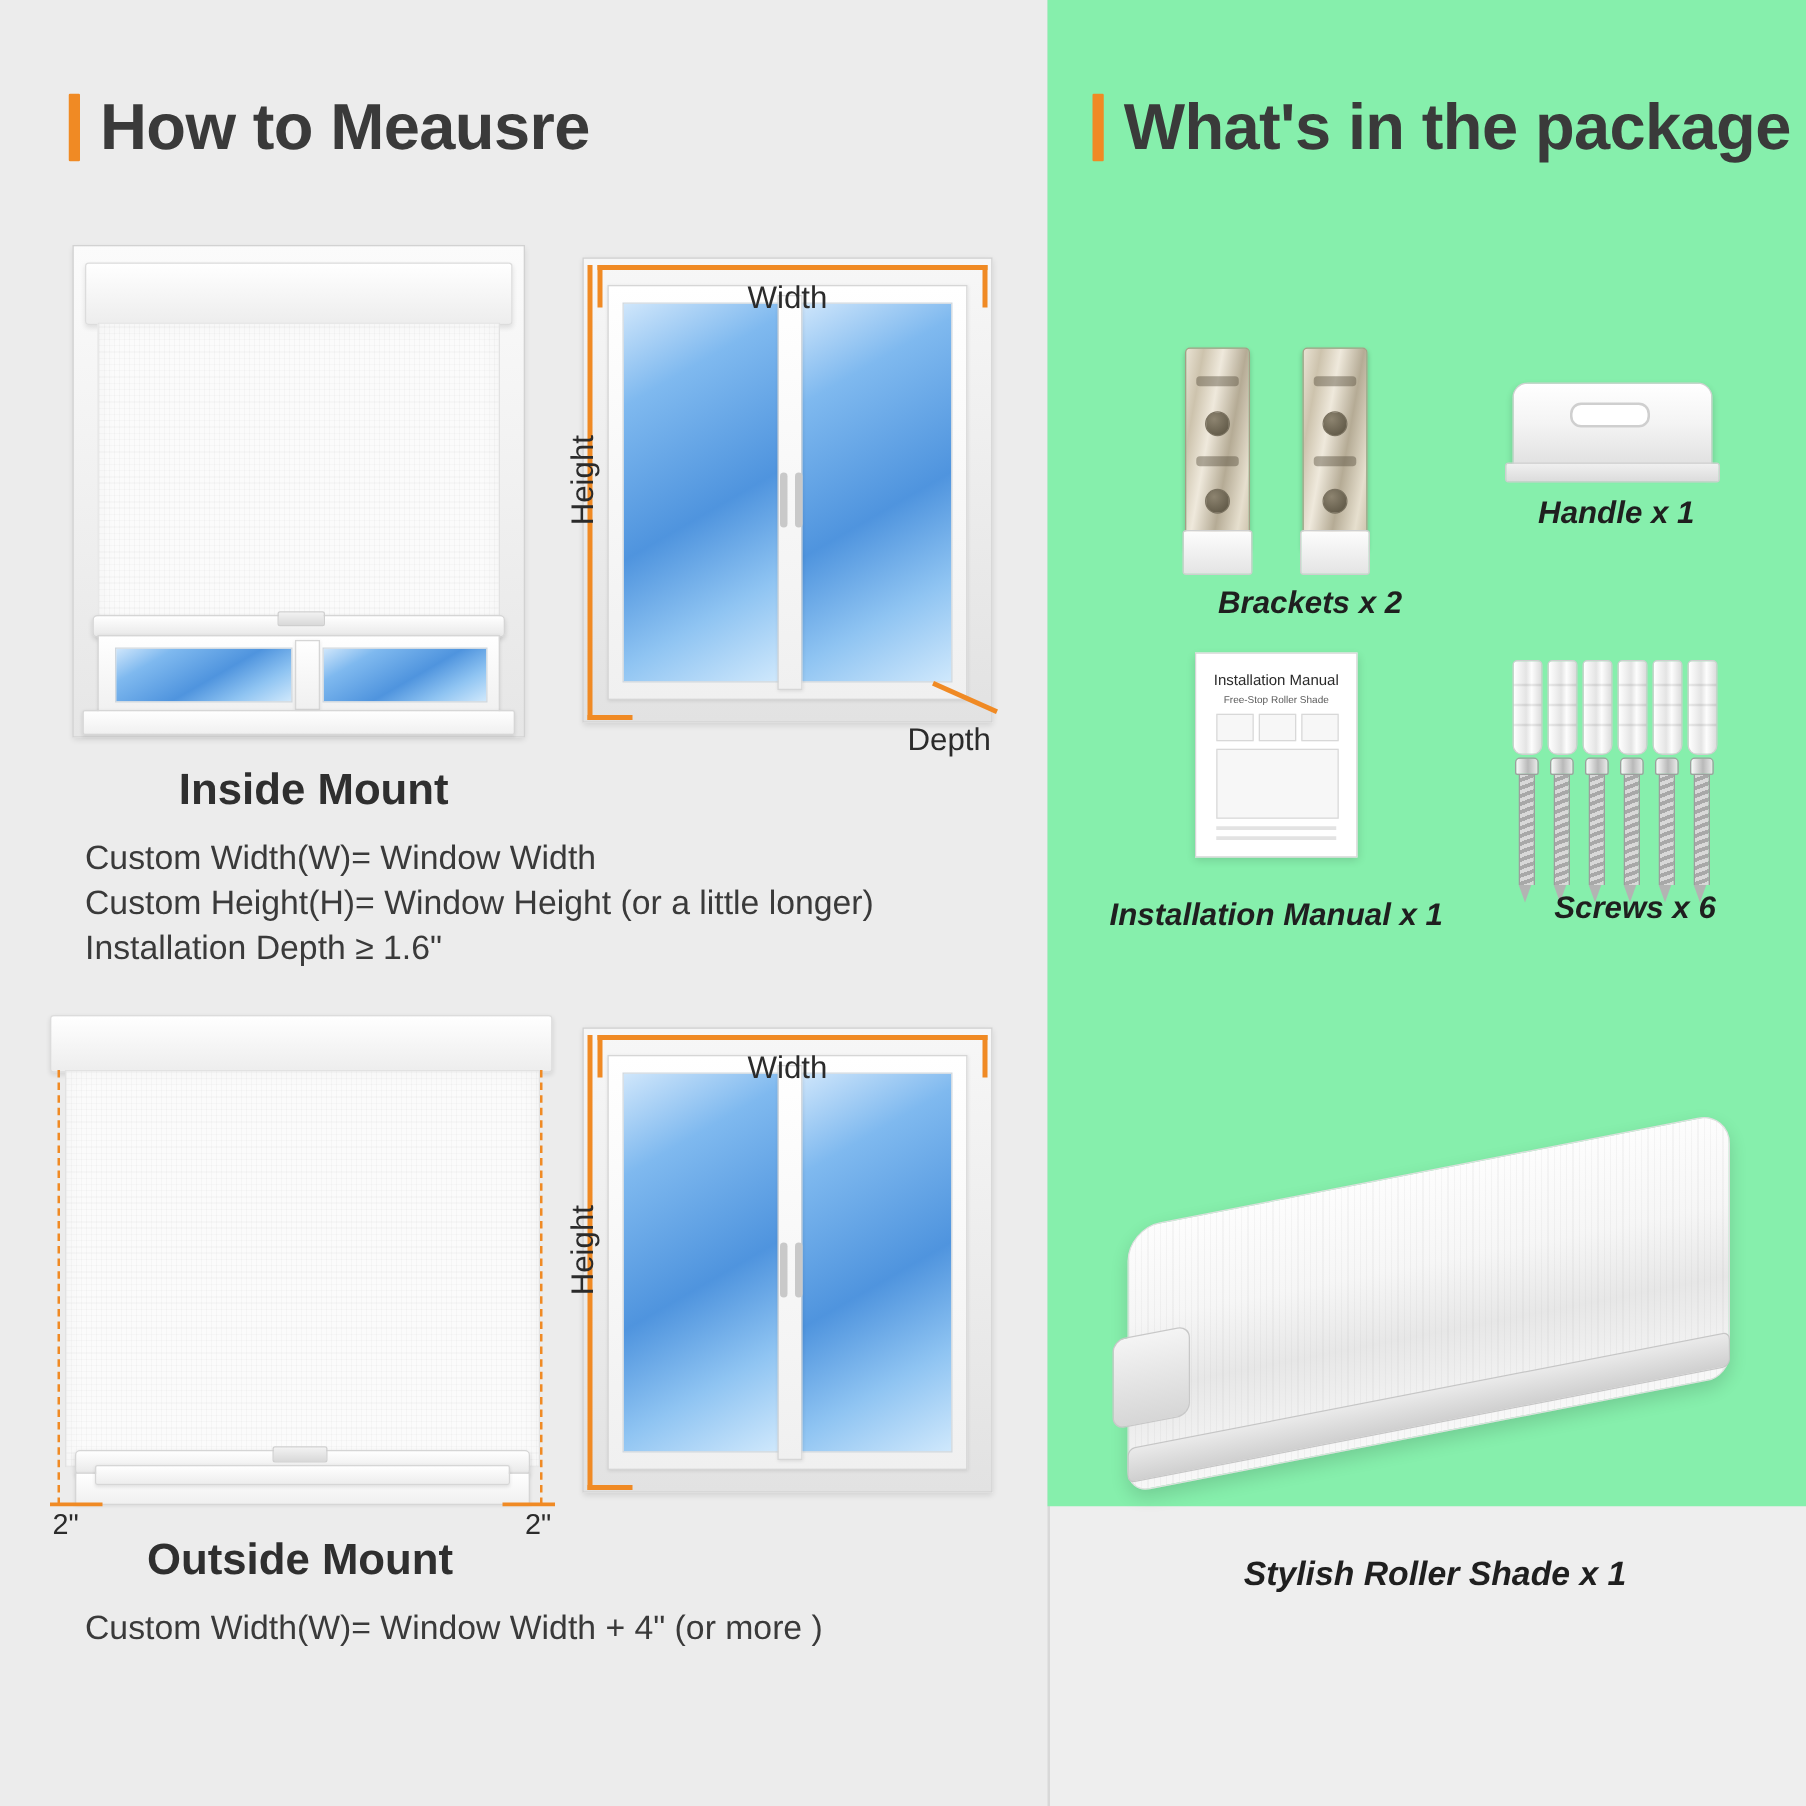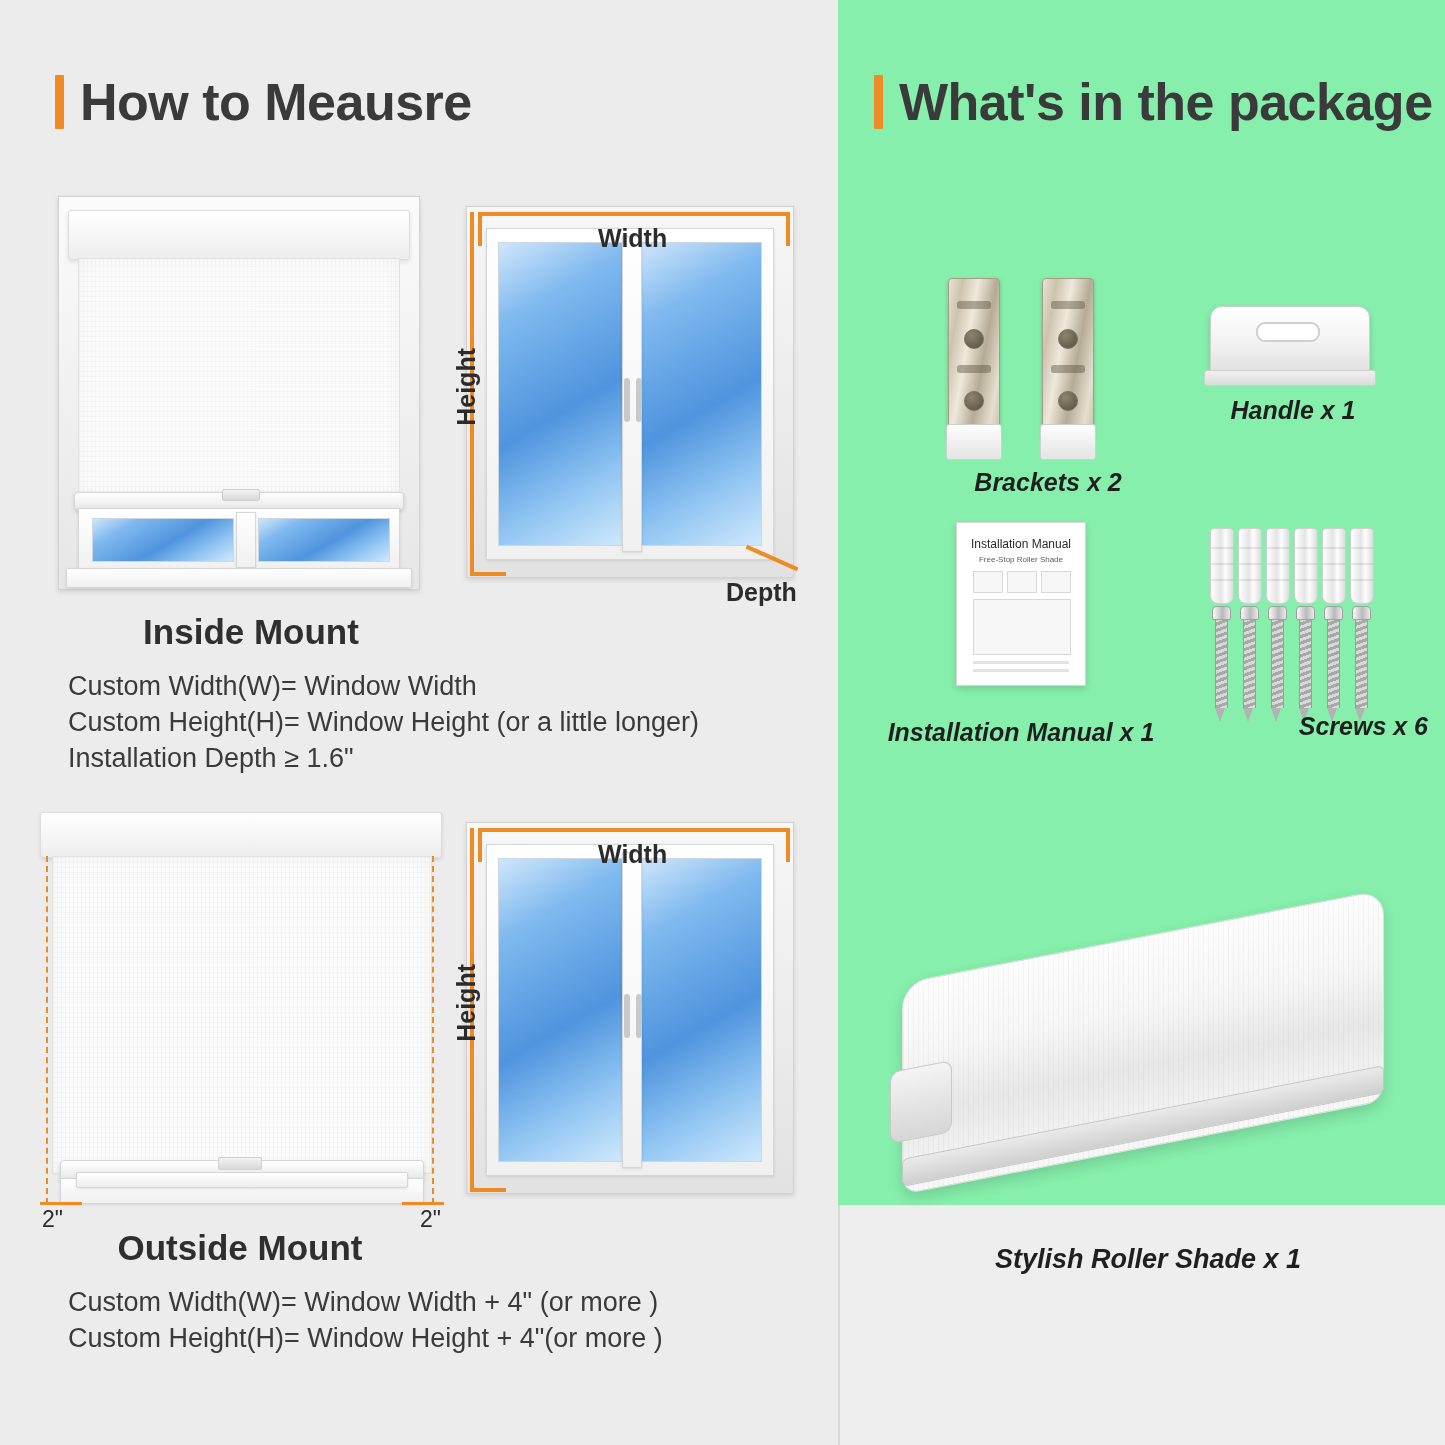--- a/index.html
+++ b/index.html
@@ -57,21 +57,21 @@
   .glass{
     position:absolute;
     background:linear-gradient(150deg,#cfe6fb 0%,#7fb9ef 22%,#4f94de 55%,#8fc4f2 78%,#cfe8fc 100%);
     border:1px solid #cfd7de;
   }
   .sash{
     position:absolute;background:linear-gradient(180deg,#ffffff,#f0f0f0);
     border:1px solid #d6d6d6;box-shadow:0 1px 3px rgba(0,0,0,.10);
   }
   .mark{position:absolute;background:#f08a24;}
-  .dimlabel{position:absolute;font-size:25px;font-weight:bold;color:#2b2b2b;}
+  .dimlabel{position:absolute;font-size:25px;font-weight:normal;color:#2b2b2b;}
   .vert{writing-mode:vertical-rl;transform:rotate(180deg);}
   .dashline{position:absolute;border-left:2px dashed #f08a24;}
   .tick{position:absolute;background:#f08a24;}
   .smalllabel{position:absolute;font-size:23px;color:#2b2b2b;}
 
   
   .part-label{position:absolute;font-size:25px;font-weight:bold;font-style:italic;color:#1f1f1f;text-align:center;}
   .bracket{
     position:absolute;width:50px;height:160px;border-radius:4px;
     background:linear-gradient(100deg,#e9e2d3 0%,#cdc3ad 18%,#efe9dc 38%,#b5ab95 62%,#e6dfce 85%,#c9bfa8 100%);
@@ -226,21 +226,20 @@
       <div class="dimlabel" style="left:598px;top:840px;">Width</div>
 
       <div class="mark" style="left:470px;top:828px;width:4px;height:364px;"></div>
       <div class="mark" style="left:470px;top:1188px;width:36px;height:4px;"></div>
       <div class="dimlabel vert" style="left:452px;top:964px;">Height</div>
     </div>
 
     <div class="mount-title" style="position:absolute;left:40px;top:1228px;width:400px;">Outside Mount</div>
 
     <div class="spec" style="position:absolute;left:68px;top:1284px;width:760px;">Custom Width(W)= Window Width + 4" (or more )</div>
-    <div class="spec" style="position:absolute;left:68px;top:1320px;width:760px;">Custom Height(H)= Window Height + 4"(or more )</div>
   </div>
 
   <div class="divider"></div>
 
   <div class="col-right">
 
     <div class="heading" id="h-right">
       <div class="bar"></div>
       <div class="txt">What's in the package</div>
     </div>
@@ -338,21 +337,21 @@
           <div class="head"></div>
           <div class="shaft"></div>
           <div class="tip"></div>
         </div>
       <div class="screw" style="left:514px;top:606px;">
           <div class="head"></div>
           <div class="shaft"></div>
           <div class="tip"></div>
         </div>
     </div>
-    <div class="part-label" style="left:350px;top:712px;width:240px;text-align:right;">Screws  x 6</div>
+    <div class="part-label" style="left:350px;top:712px;width:240px;">Screws  x 6</div>
 
     <div class="roller-wrap">
       <div class="roller-tube"></div>
       <div class="roller-edge"></div>
       <div class="roller-cap"></div>
     </div>
     <div class="part-label" style="left:60px;top:1244px;width:500px;font-size:27px;">Stylish Roller Shade x 1</div>
 
   </div>
 </div>

